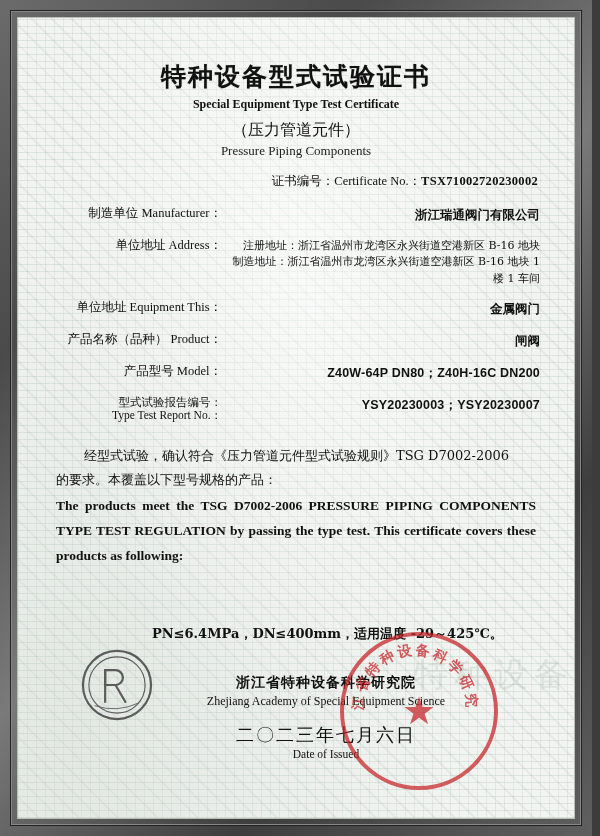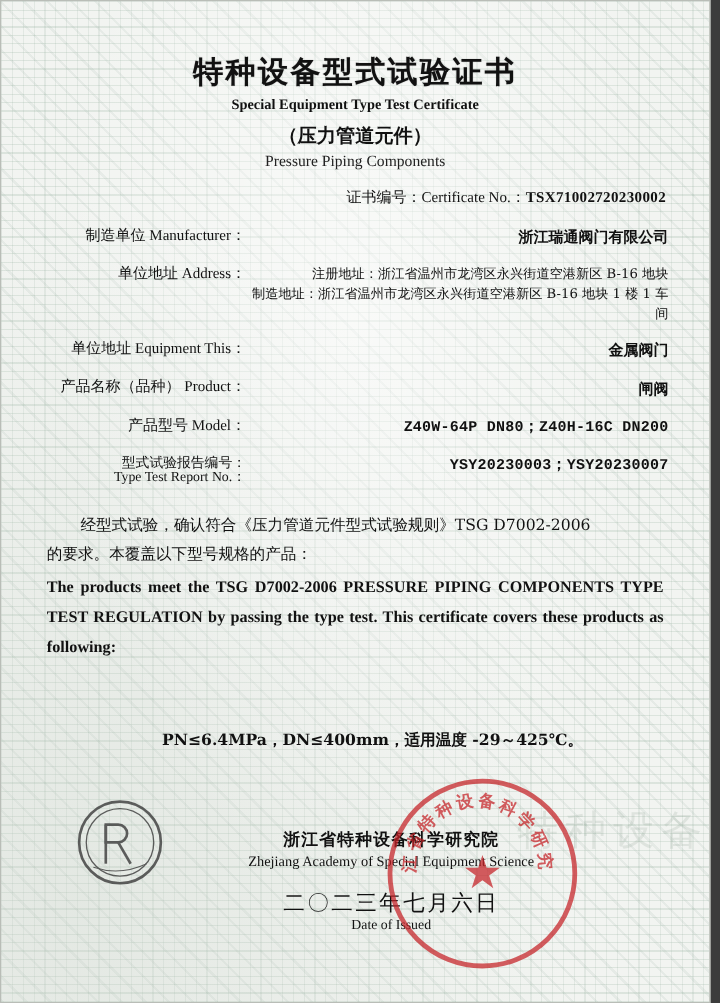--- a/index.html
+++ b/index.html
@@ -14,21 +14,21 @@
     font-family: "Liberation Serif", serif;
   }
 
   .frame {
     position: relative;
     width: 592px;
     height: 836px;
     box-sizing: border-box;
     background:
       linear-gradient(135deg, #6b6b6b 0%, #4a4a4a 25%, #7a7a7a 50%, #3e3e3e 75%, #5f5f5f 100%);
-    padding: 0;
+    padding: 17px;
   }
   .frame-inner {
     position: absolute;
     inset: 10px;
     border: 1px solid #222;
     box-shadow: inset 0 0 0 1px #888;
     pointer-events: none;
   }
 
   .cert {
@@ -72,21 +72,21 @@
     text-align: center;
     font-size: 12px;
     font-weight: bold;
     color: #111;
     margin-bottom: 8px;
   }
   .subtitle-cn {
     text-align: center;
     font-family: "DejaVu Serif", serif;
     font-size: 16px;
-    font-weight: bold;
+    font-weight: normal;
     color: #111;
     margin-bottom: 2px;
   }
   .subtitle-en {
     text-align: center;
     font-size: 13px;
     color: #222;
     margin-bottom: 14px;
   }
 
@@ -133,21 +133,21 @@
   }
   .field-value {
     flex: 1;
     font-family: "DejaVu Serif", serif;
     font-size: 12.5px;
     font-weight: bold;
     color: #111;
     line-height: 1.5;
   }
   .field-value.latin {
-    font-family: Liberation Mono, monospace;
+    font-family: Liberation Sans, sans-serif;
     letter-spacing: 0.2px;
   }
   .addr-line {
     display: block;
     font-size: 11px;
     font-weight: normal;
     font-family: "DejaVu Serif", serif;
   }
 
   .body-text {

